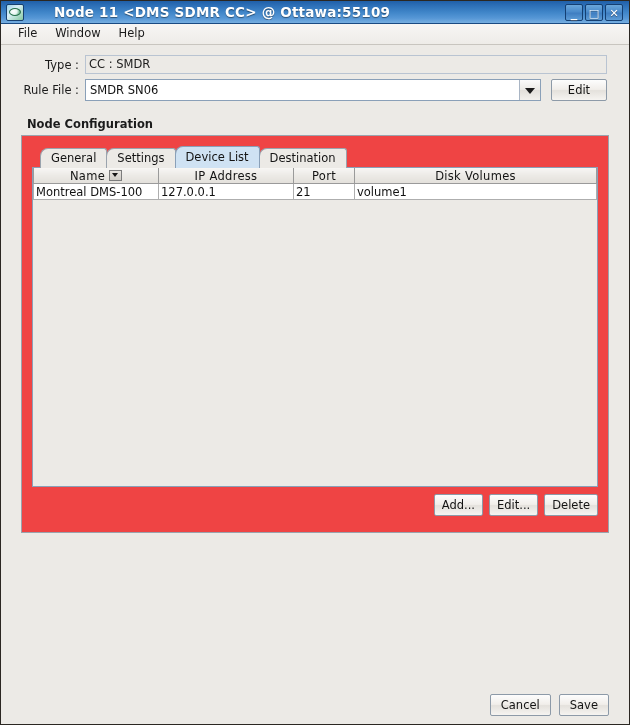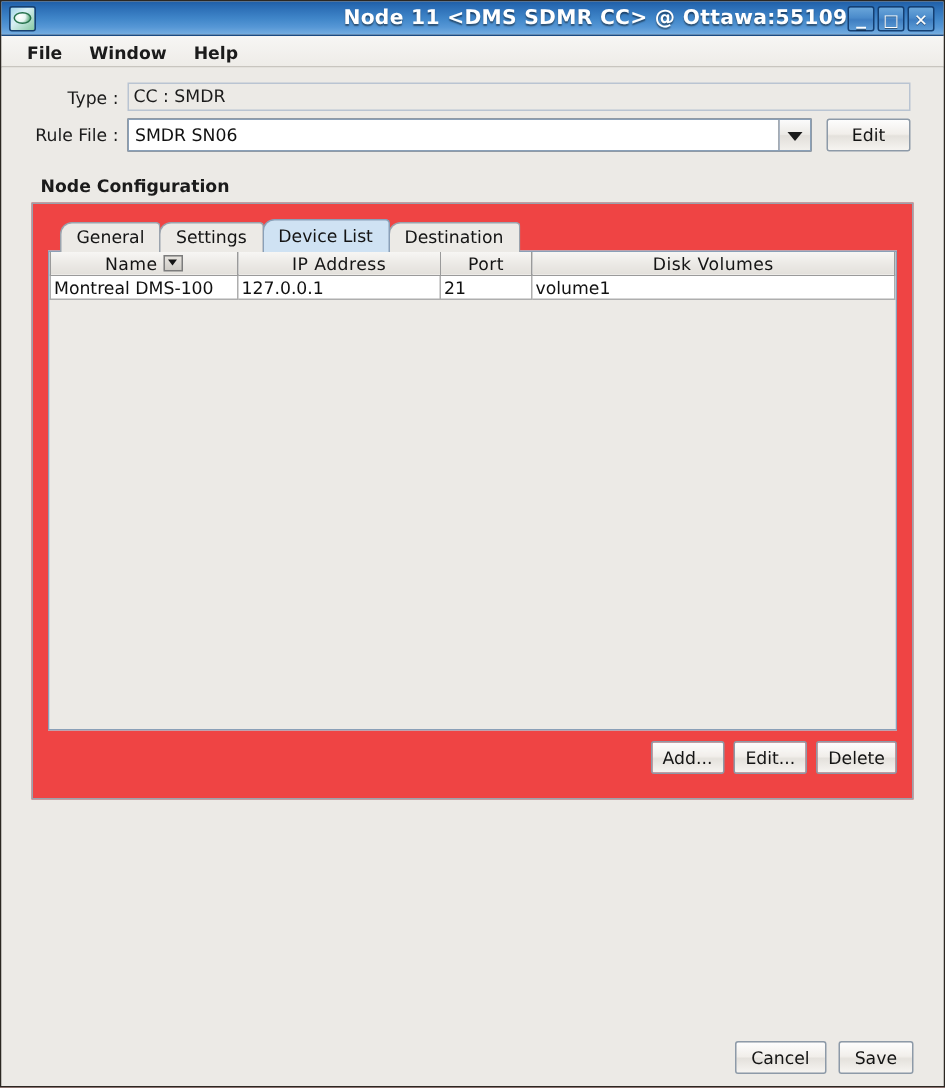--- a/index.html
+++ b/index.html
@@ -55,21 +55,21 @@
     position: absolute;
     left: 2px; top: 3px;
     width: 12px; height: 8px;
     border-radius: 50%;
     background: radial-gradient(circle at 35% 35%, #ffffff 0%, #e7f6f2 45%, #2e8f57 100%);
     border: 1px solid #25704a;
     box-sizing: border-box;
   }
   .title-text {
     flex: 1 1 auto;
-    text-align: right;
+    text-align: left;
     color: #ffffff;
     font-weight: bold;
     font-size: 13.5px;
     letter-spacing: 0.2px;
     text-shadow: 0 1px 1px rgba(0,0,0,0.45);
     white-space: nowrap;
     overflow: hidden;
     padding-left: 30px;
   }
   .win-buttons {
@@ -100,24 +100,23 @@
   }
   .win-btn.min span { top: 1px; font-size: 13px; }
 
   
   .menubar {
     height: 21px;
     flex: 0 0 21px;
     background: linear-gradient(to bottom, #f7f6f4 0%, #eeece8 100%);
     border-bottom: 1px solid #c8c5bf;
     display: flex;
-    align-items: flex-end;
+    align-items: flex-start;
     padding-left: 8px;
     box-sizing: border-box;
-    font-weight: bold;
   }
   .menu-item {
     padding: 2px 9px;
     font-size: 11.5px;
     color: #1b1b1b;
     cursor: default;
     border-radius: 2px;
   }
 
   
@@ -167,21 +166,21 @@
   }
 
   
   .combo-row { margin-top: 5px; height: 22px; }
   .combo {
     flex: 1 1 auto;
     height: 22px;
     display: flex;
     box-sizing: border-box;
     border: 1px solid #8aa0b8;
-    background: #404040;
+    background: #7dd3fc;
   }
   .combo-text {
     flex: 1 1 auto;
     line-height: 20px;
     padding: 0 4px;
     font-size: 11.5px;
     color: #111111;
     background: #ffffff;
     overflow: hidden;
     white-space: nowrap;

